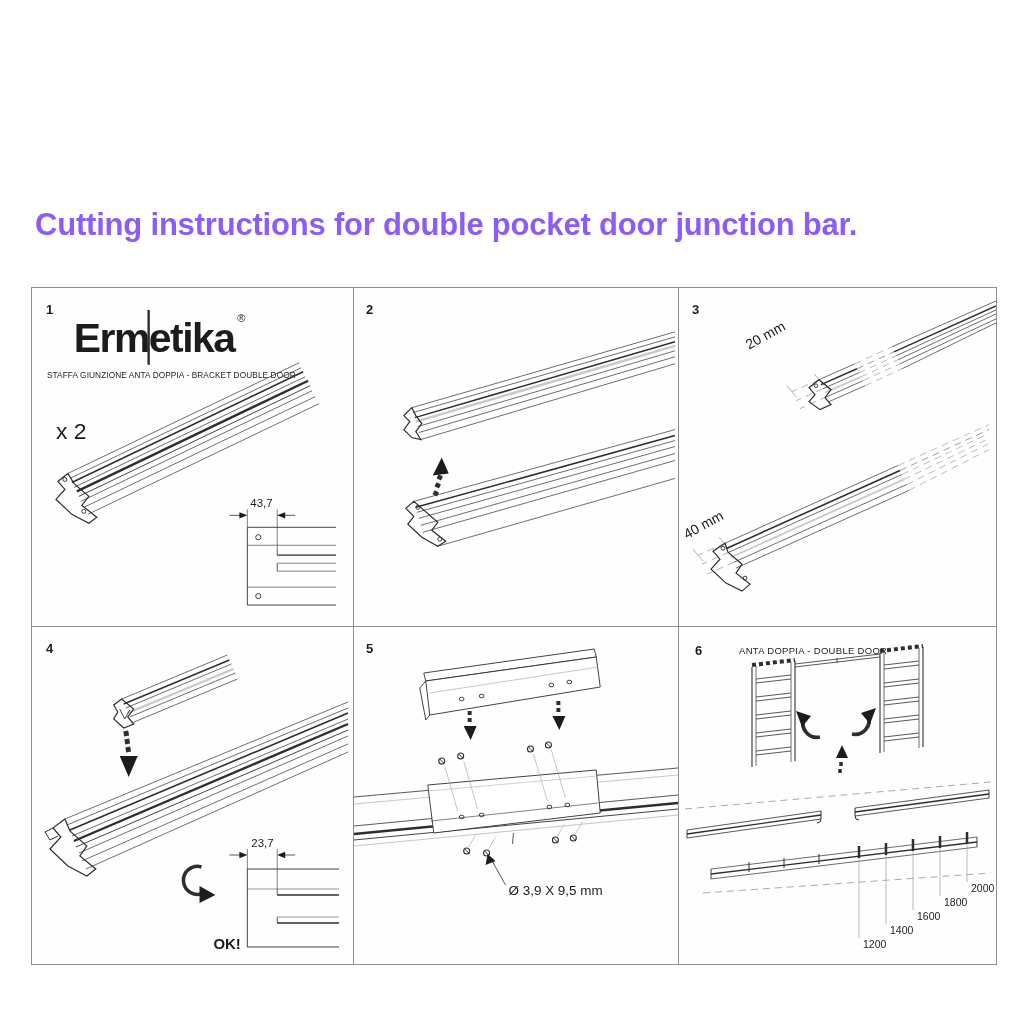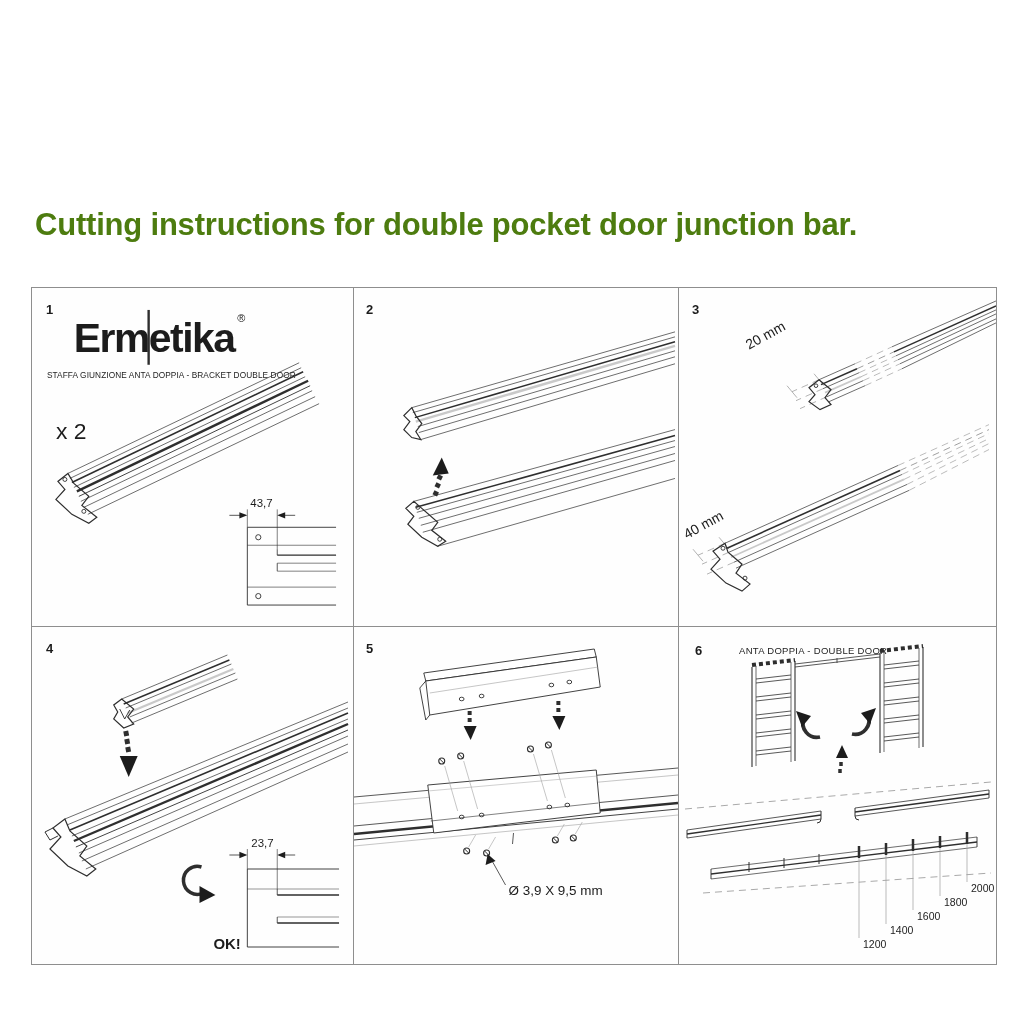--- a/index.html
+++ b/index.html
@@ -2,21 +2,21 @@
 <html><head>
 <meta charset="utf-8">
 <style>
   html,body{margin:0;padding:0;}
   body{
     width:1024px;height:1024px;background:#ffffff;position:relative;
     font-family:"Liberation Sans", sans-serif;color:#1c1c1c;overflow:hidden;
   }
   .page-title{
     position:absolute;left:35px;top:207px;font-size:31px;font-weight:600;
-    letter-spacing:-0.2px;color:#4d7c0f;white-space:nowrap;
+    letter-spacing:-0.2px;color:#8b5cf6;white-space:nowrap;
   }
   .sheet{
     position:absolute;left:31px;top:287px;width:964px;height:676px;
     border:1px solid #8e8e8e;display:grid;
     grid-template-columns:322px 325px 317px;grid-template-rows:339px 337px;
     background:#fefefe;box-sizing:content-box;
   }
   .panel{position:relative;box-sizing:border-box;}
   .panel.b-r{border-right:1px solid #8e8e8e;}
   .panel.b-b{border-bottom:1px solid #8e8e8e;}

